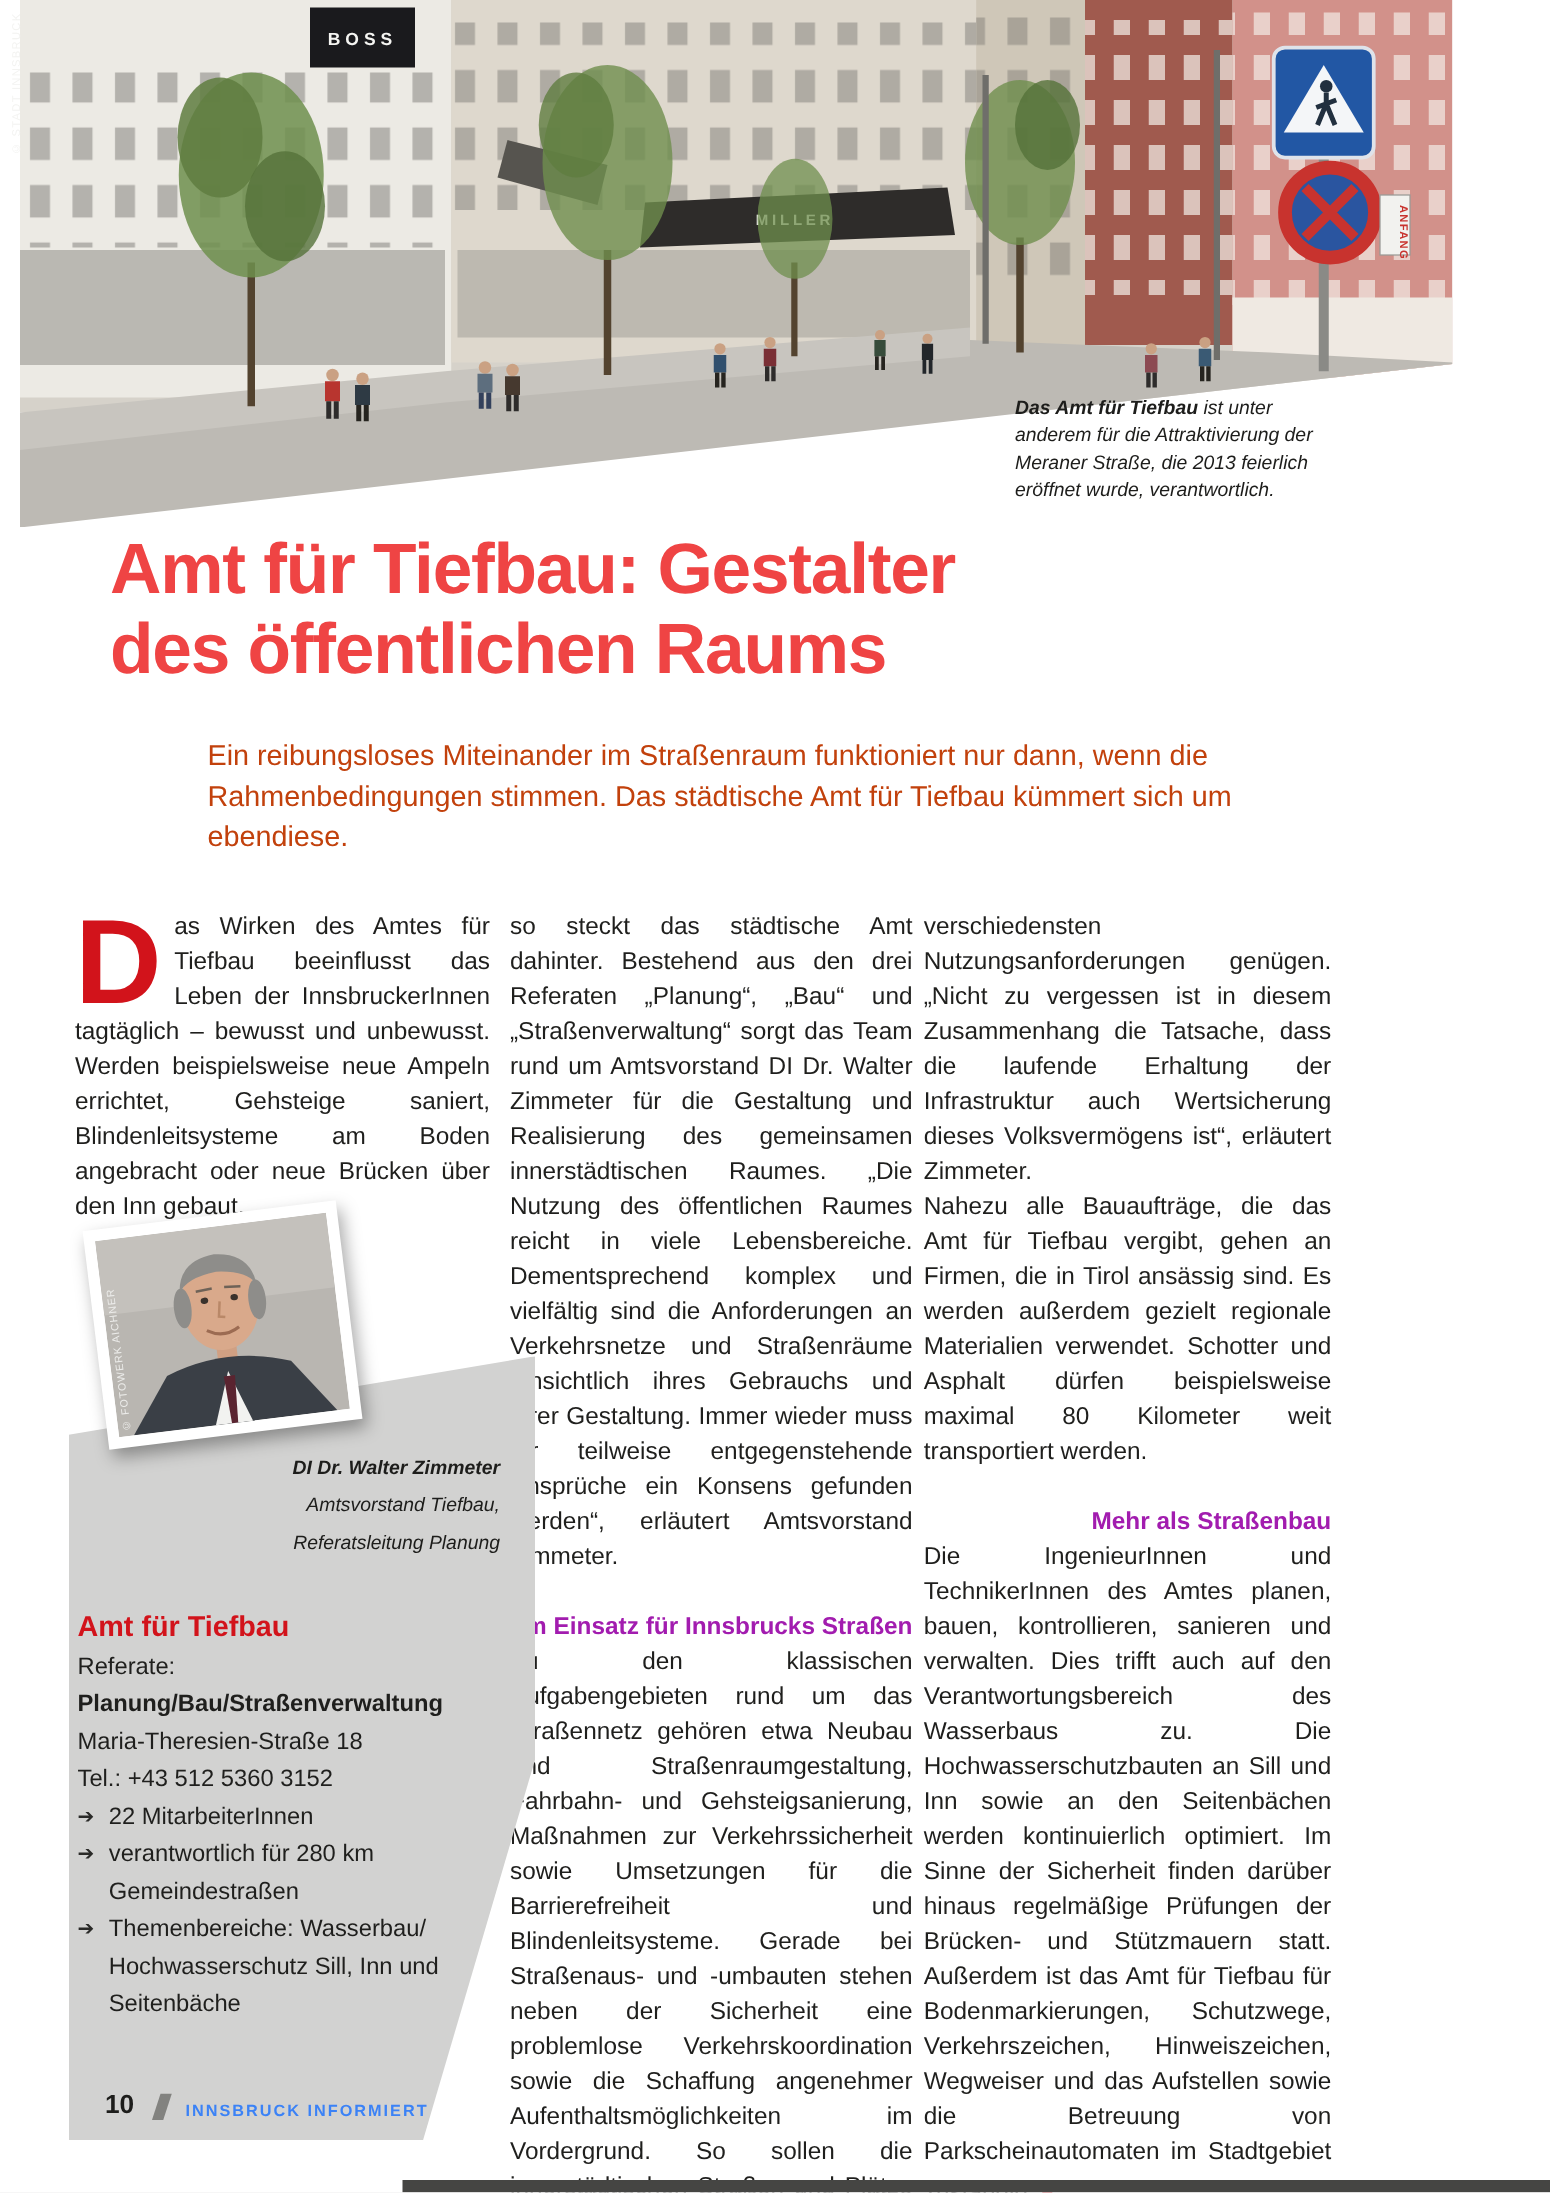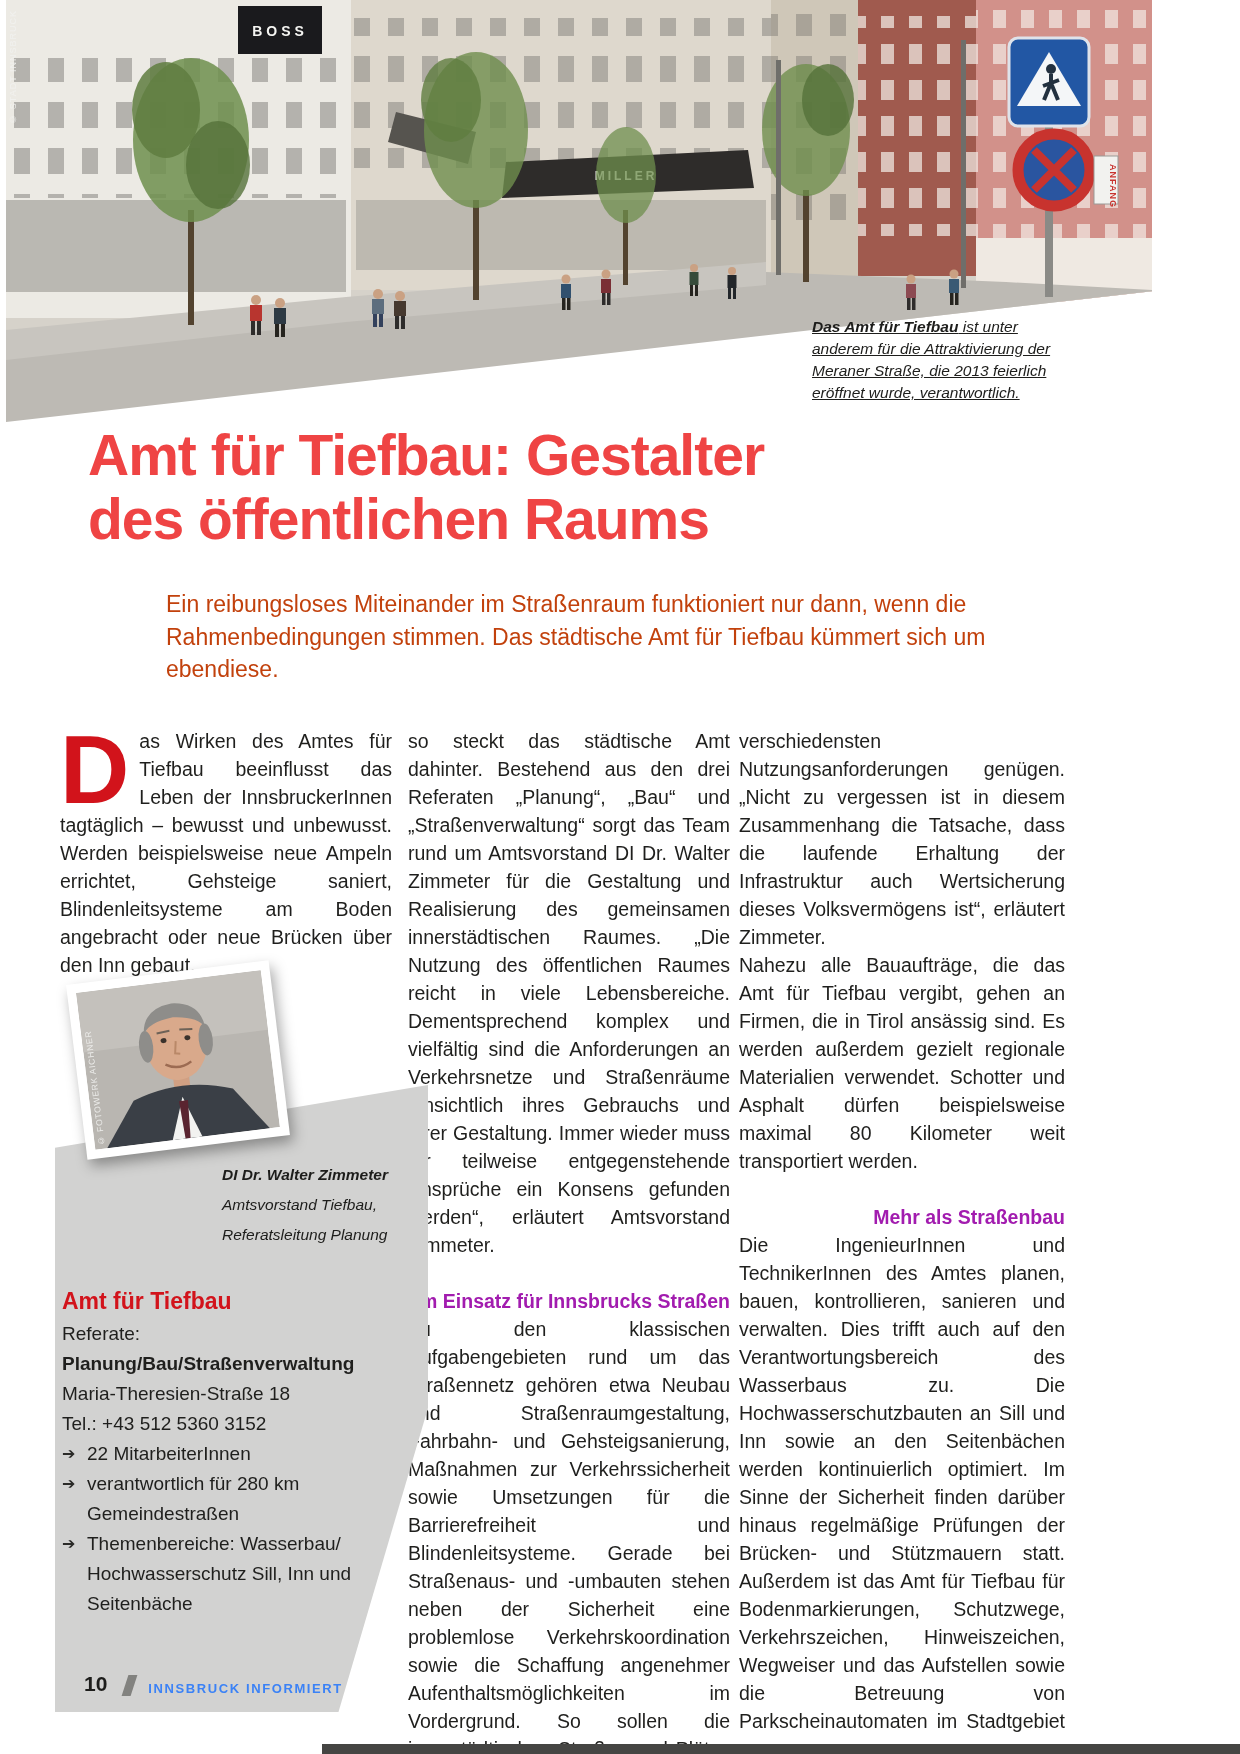--- a/index.html
+++ b/index.html
@@ -1,28 +1,28 @@
 <!DOCTYPE html>
 <html lang="de"><head>
 <meta charset="utf-8">
 <style>
   html,body{margin:0;padding:0;background:#efefef;}
   .page{position:relative;width:1240px;height:1754px;margin:0 auto;background:#ffffff;
         font-family:"Liberation Sans","DejaVu Sans",sans-serif;color:#2a2a28;overflow:hidden;}
 
   
-  .hero{position:absolute;left:6px;top:0;width:1146px;height:422px;
+  .hero{position:absolute;left:16px;top:0;width:1146px;height:422px;
         clip-path:polygon(0 0,100% 0,100% 69%,0 100%);overflow:hidden;}
   .hero svg{display:block;width:1240px;height:422px;}
   .hero-credit{position:absolute;left:8px;top:10px;z-index:4;
         writing-mode:vertical-rl;transform:rotate(180deg);
         font-size:9px;letter-spacing:1px;color:#f2f2f0;opacity:.9;}
 
   .hero-caption{position:absolute;left:812px;top:316px;width:250px;z-index:5;
-        font-style:italic;font-size:15.5px;line-height:1.42;color:#1d1d1b;text-decoration:underline;}
+        font-style:italic;font-size:15.5px;line-height:1.42;color:#1d1d1b;}
   .hero-caption b{font-weight:bold;}
 
   
   .headline{position:absolute;left:88px;top:424px;width:980px;z-index:5;
         color:#ef4444;font-weight:bold;font-size:57px;line-height:1.12;letter-spacing:-1px;}
   .lead{position:absolute;left:166px;top:588px;width:872px;
         font-size:23px;line-height:1.42;color:#c2410c;}
 
   
   .col{position:absolute;top:727px;font-size:19.5px;line-height:28px;text-align:justify;color:#1f1f1d;}
@@ -45,21 +45,21 @@
         clip-path:polygon(0 10%,100% 0,100% 51.5%,76% 100%,0 100%);z-index:1;}
 
   
   .portrait{position:absolute;left:76px;top:972px;width:186px;height:158px;background:#fff;
         padding:9px;transform:rotate(-7deg);z-index:3;box-shadow:3px 7px 14px rgba(0,0,0,.35);}
   .portrait svg{display:block;width:186px;height:158px;}
   .portrait-credit{position:absolute;left:11px;bottom:12px;z-index:4;
         writing-mode:vertical-rl;transform:rotate(180deg);
         font-size:8.5px;letter-spacing:.8px;color:#ececea;}
   .portrait-caption{position:absolute;left:222px;top:1160px;width:178px;z-index:3;
-        font-style:italic;font-size:15.5px;line-height:30px;text-align:left;color:#1d1d1b;}
+        font-style:italic;font-size:15.5px;line-height:30px;text-align:right;color:#1d1d1b;}
   .portrait-caption .nm{font-weight:bold;}
 
   
   .infobox{position:absolute;left:62px;top:1285px;width:330px;z-index:3;
         font-size:19px;line-height:30px;color:#1f1f1d;}
   .infobox .ib-title{color:#d2131b;font-weight:bold;font-size:23px;line-height:32px;margin-bottom:2px;}
   .infobox .bold{font-weight:bold;}
   .infobox .email{text-decoration:underline;}
   .ib-bullet{position:relative;padding-left:25px;}
   .ib-bullet::before{content:"➔";position:absolute;left:0;top:0;font-size:16px;color:#2a2a28;}

